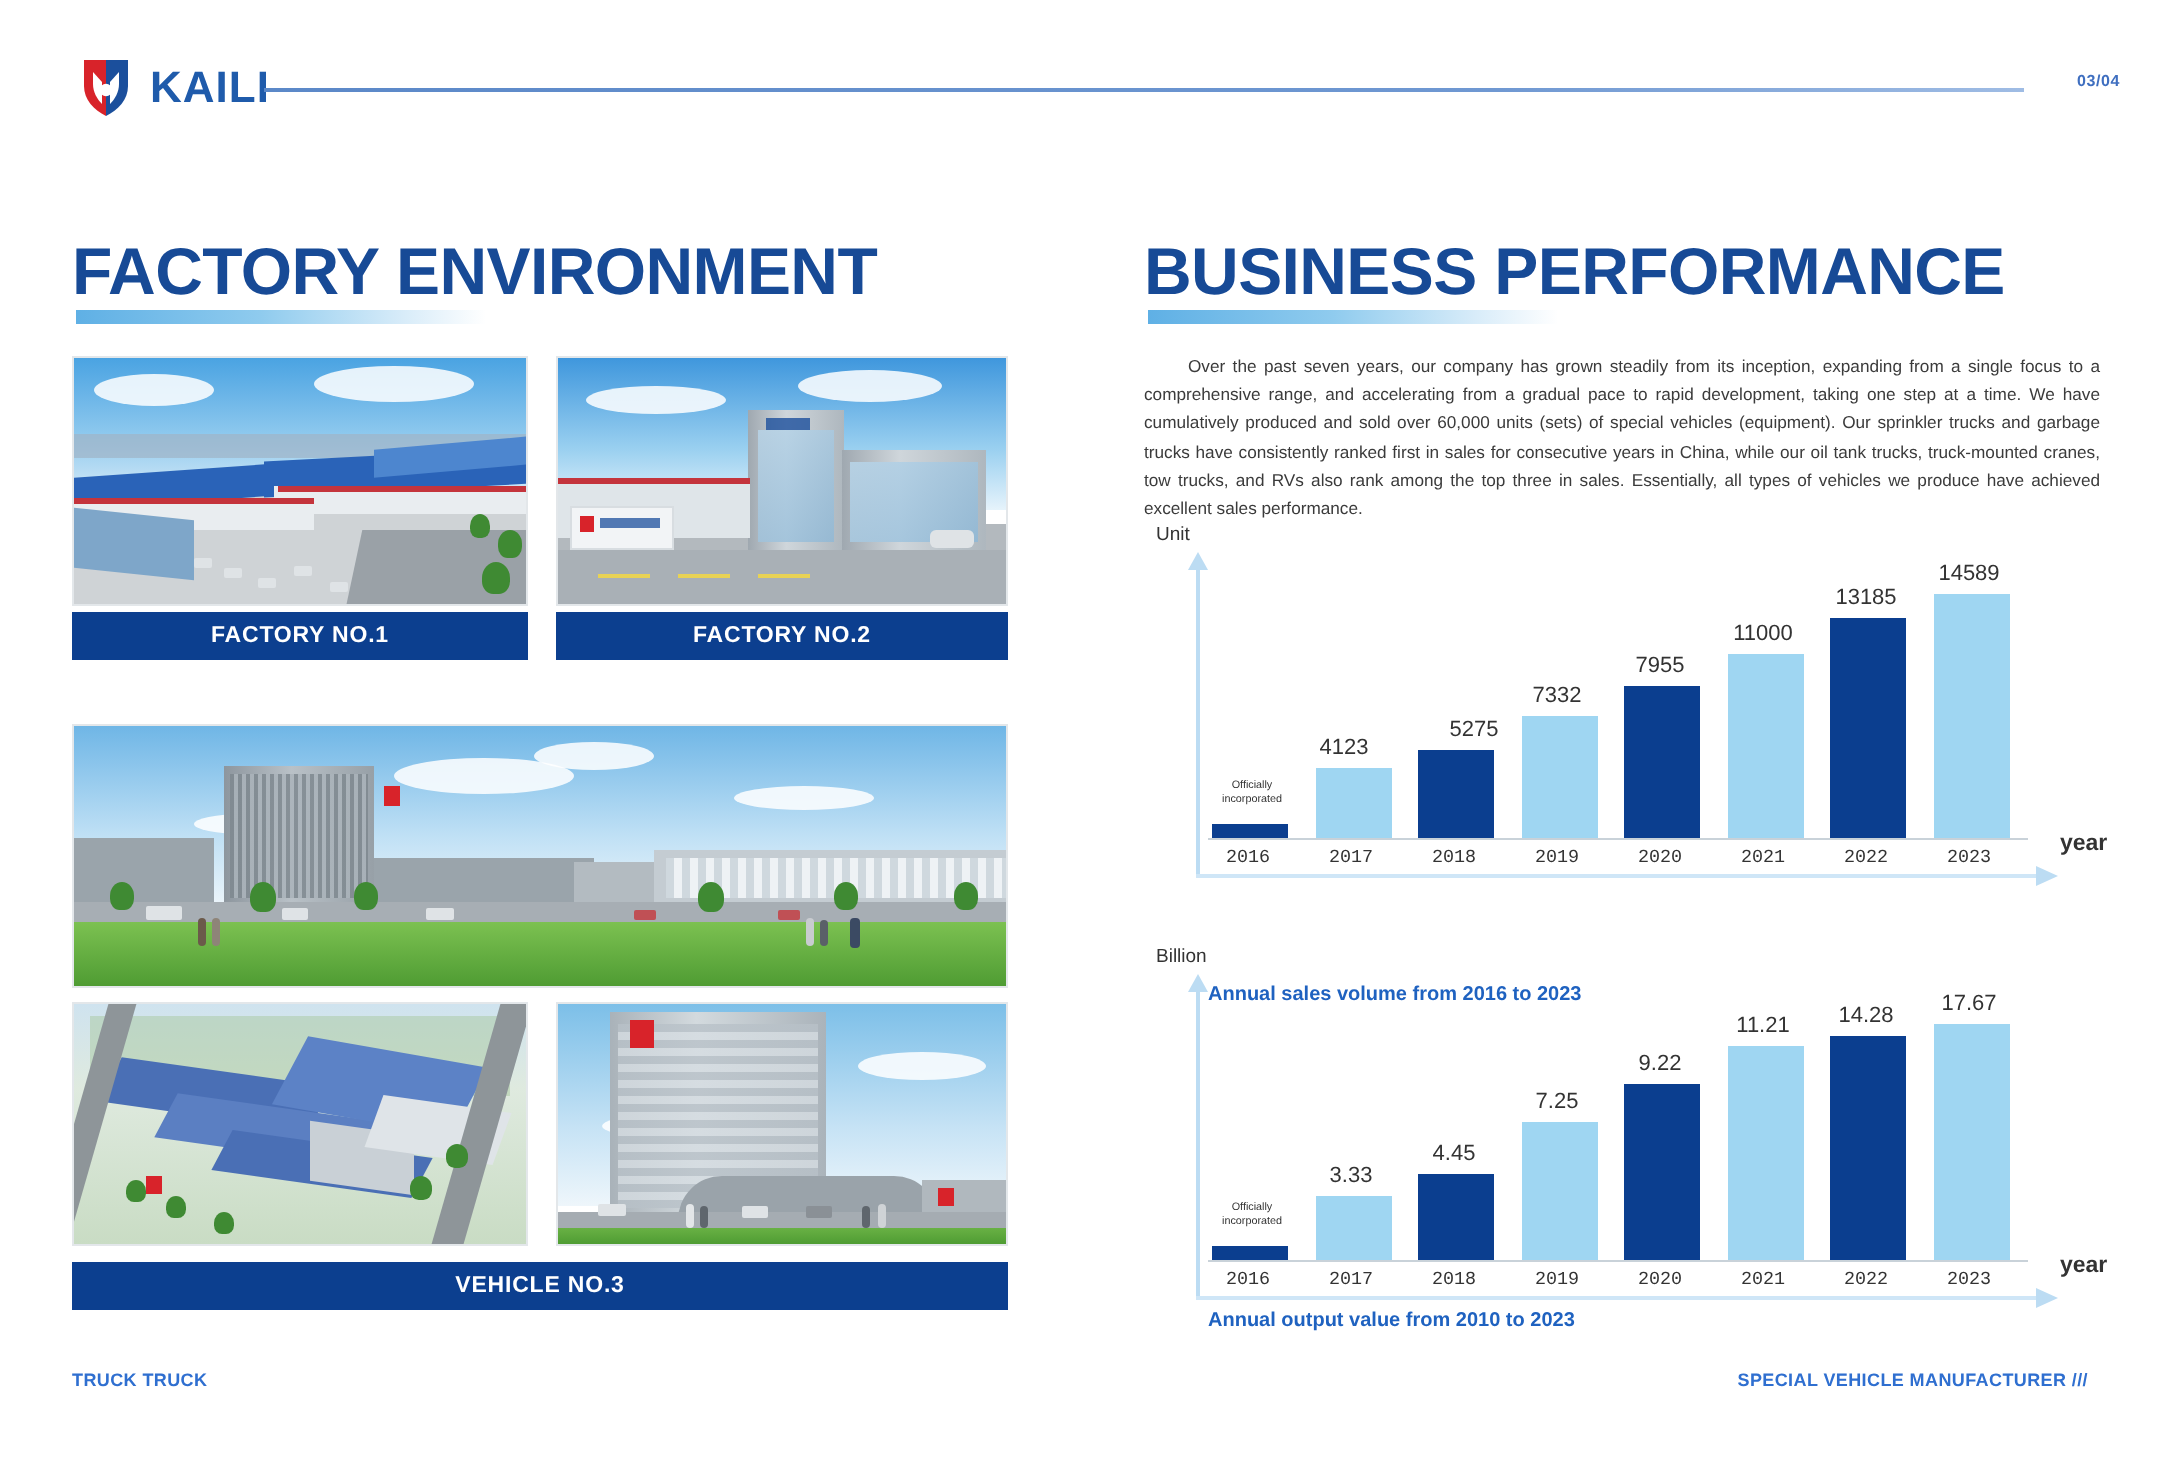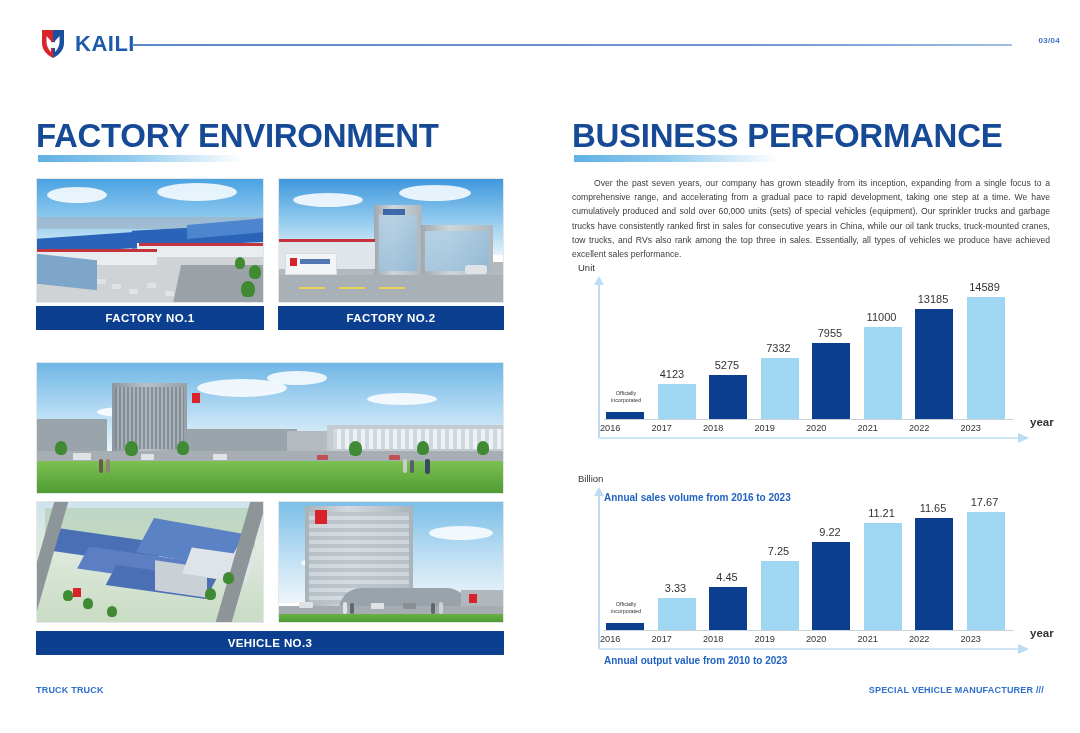--- a/index.html
+++ b/index.html
@@ -72,21 +72,21 @@
   .chart{position:absolute;}
   .y-axis{position:absolute;width:2px;background:#bcdcf3;}
   .y-arrow{position:absolute;width:0;height:0;border-left:5px solid transparent;
     border-right:5px solid transparent;border-bottom:9px solid #bcdcf3;}
   .x-axis{position:absolute;height:2px;background:#cfe6f7;}
   .x-arrow{position:absolute;width:0;height:0;border-top:5px solid transparent;
     border-bottom:5px solid transparent;border-left:11px solid #bcdcf3;}
   .x-label{position:absolute;font-size:11.5px;color:#333;font-weight:bold;}
   .bar{position:absolute;}
   .bar-val{position:absolute;font-size:11px;color:#333;text-align:center;font-weight:500;}
-  .yr{position:absolute;font-size:9.2px;color:#333;text-align:left;}
+  .yr{position:absolute;font-size:9.2px;color:#333;text-align:center;font-family:Liberation Mono, monospace;}
   .yr-rule{position:absolute;height:1px;background:#c9d2d9;}
   .cap-note{position:absolute;font-size:10px;font-weight:bold;color:#1f62c0;}
   .inc-note{position:absolute;font-size:5.4px;line-height:6.6px;color:#333;text-align:center;}
 
   
   .foot{position:absolute;bottom:38px;font-size:9px;font-weight:bold;color:#2f6fd0;
     letter-spacing:.2px;}
   #foot-l{left:36px;}
   #foot-r{right:36px;}
 </style>
@@ -249,21 +249,21 @@
   <div class="x-arrow" style="left:446px;top:157px;"></div>
   <div class="x-label" style="left:458px;top:140px;">year</div>
   <div class="yr-rule" style="left:32px;top:143px;width:410px;"></div>
 <div class="bar" style="left: 34px; top: 136px; width: 38px; height: 7px; background: rgb(11, 62, 143);"></div>
     <div class="inc-note" style="left: 31px; top: 114px; width: 46px;">Officially incorporated</div>
     <div class="yr" style="left: 28px; top: 147px; width: 48px;">2016</div>
     <div class="bar" style="left: 85.5px; top: 108px; width: 38px; height: 35px; background: rgb(159, 214, 242);"></div>
     <div class="bar-val" style="left: 76px; top: 92px; width: 48px;">4123</div>
     <div class="yr" style="left: 79.5px; top: 147px; width: 48px;">2017</div>
     <div class="bar" style="left: 137px; top: 99px; width: 38px; height: 44px; background: rgb(11, 62, 143);"></div>
-    <div class="bar-val" style="left: 131px; top: 83px; width: 48px;">5275</div>
+    <div class="bar-val" style="left: 141px; top: 83px; width: 48px;">5275</div>
     <div class="yr" style="left: 131px; top: 147px; width: 48px;">2018</div>
     <div class="bar" style="left: 188.5px; top: 82px; width: 38px; height: 61px; background: rgb(159, 214, 242);"></div>
     <div class="bar-val" style="left: 182.5px; top: 66px; width: 48px;">7332</div>
     <div class="yr" style="left: 182.5px; top: 147px; width: 48px;">2019</div>
     <div class="bar" style="left: 240px; top: 67px; width: 38px; height: 76px; background: rgb(11, 62, 143);"></div>
     <div class="bar-val" style="left: 234px; top: 51px; width: 48px;">7955</div>
     <div class="yr" style="left: 234px; top: 147px; width: 48px;">2020</div>
     <div class="bar" style="left: 291.5px; top: 51px; width: 38px; height: 92px; background: rgb(159, 214, 242);"></div>
     <div class="bar-val" style="left: 285.5px; top: 35px; width: 48px;">11000</div>
     <div class="yr" style="left: 285.5px; top: 147px; width: 48px;">2021</div>
@@ -296,21 +296,21 @@
     <div class="bar" style="left: 188.5px; top: 74px; width: 38px; height: 69px; background: rgb(159, 214, 242);"></div>
     <div class="bar-val" style="left: 182.5px; top: 58px; width: 48px;">7.25</div>
     <div class="yr" style="left: 182.5px; top: 147px; width: 48px;">2019</div>
     <div class="bar" style="left: 240px; top: 55px; width: 38px; height: 88px; background: rgb(11, 62, 143);"></div>
     <div class="bar-val" style="left: 234px; top: 39px; width: 48px;">9.22</div>
     <div class="yr" style="left: 234px; top: 147px; width: 48px;">2020</div>
     <div class="bar" style="left: 291.5px; top: 36px; width: 38px; height: 107px; background: rgb(159, 214, 242);"></div>
     <div class="bar-val" style="left: 285.5px; top: 20px; width: 48px;">11.21</div>
     <div class="yr" style="left: 285.5px; top: 147px; width: 48px;">2021</div>
     <div class="bar" style="left: 343px; top: 31px; width: 38px; height: 112px; background: rgb(11, 62, 143);"></div>
-    <div class="bar-val" style="left: 337px; top: 15px; width: 48px;">11.65</div>
+    <div class="bar-val" style="left: 337px; top: 15px; width: 48px;">14.28</div>
     <div class="yr" style="left: 337px; top: 147px; width: 48px;">2022</div>
     <div class="bar" style="left: 394.5px; top: 25px; width: 38px; height: 118px; background: rgb(159, 214, 242);"></div>
     <div class="bar-val" style="left: 388.5px; top: 9px; width: 48px;">17.67</div>
     <div class="yr" style="left: 388.5px; top: 147px; width: 48px;">2023</div>
   </div>
 <div class="cap-note" style="left:604px;top:655px;">Annual output value   from 2010 to 2023</div>
 
 <div class="foot" id="foot-l">TRUCK TRUCK</div>
 <div class="foot" id="foot-r">SPECIAL VEHICLE MANUFACTURER ///</div>
 

